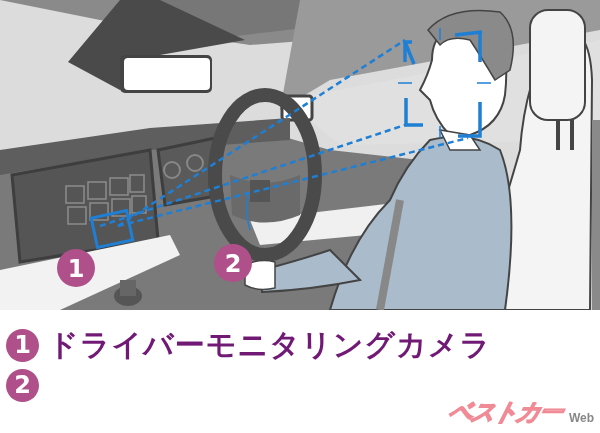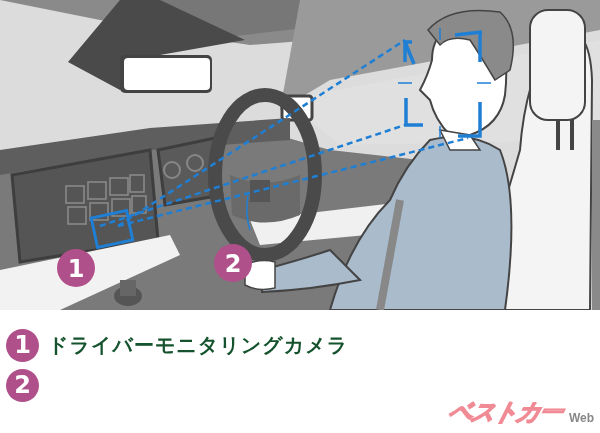--- a/index.html
+++ b/index.html
@@ -1,20 +1,20 @@
 <!DOCTYPE html>
 <html><head>
 <meta charset="utf-8">
 <style>
   html,body{margin:0;padding:0;background:#ffffff;}
   body{width:600px;height:433px;position:relative;overflow:hidden;font-family:"DejaVu Sans","Liberation Sans",sans-serif;}
   #illustration{position:absolute;left:0;top:0;width:600px;height:310px;}
   .legend{position:absolute;left:6px;width:520px;display:flex;align-items:center;height:44px;}
   .legend .num{width:33px;height:33px;border-radius:50%;display:flex;align-items:center;justify-content:center;color:#fff;font-weight:bold;font-size:24px;margin-right:9px;flex:none;}
-  .legend .label{font-weight:bold;font-size:20px;color:#14532d;letter-spacing:1px;white-space:nowrap;}
+  .legend .label{font-weight:bold;font-size:30px;color:#701a75;letter-spacing:1px;white-space:nowrap;}
   #legend-1{top:323px;}
   #legend-2{top:363px;}
   .logo{position:absolute;right:6px;top:396px;display:flex;align-items:flex-end;}
   .logo .mark{font-family:"DejaVu Sans",sans-serif;font-weight:bold;font-style:italic;font-size:24px;color:#fff;-webkit-text-stroke:1.4px #f08a94;letter-spacing:-2px;transform:skewX(-14deg);}
   .logo .web{font-family:"Liberation Sans",sans-serif;font-size:12px;color:#888;margin-left:8px;margin-bottom:3px;font-weight:bold;}
   .marker-text{font-family:"DejaVu Sans",sans-serif;font-weight:bold;}
 </style>
 </head>
 <body>
 

